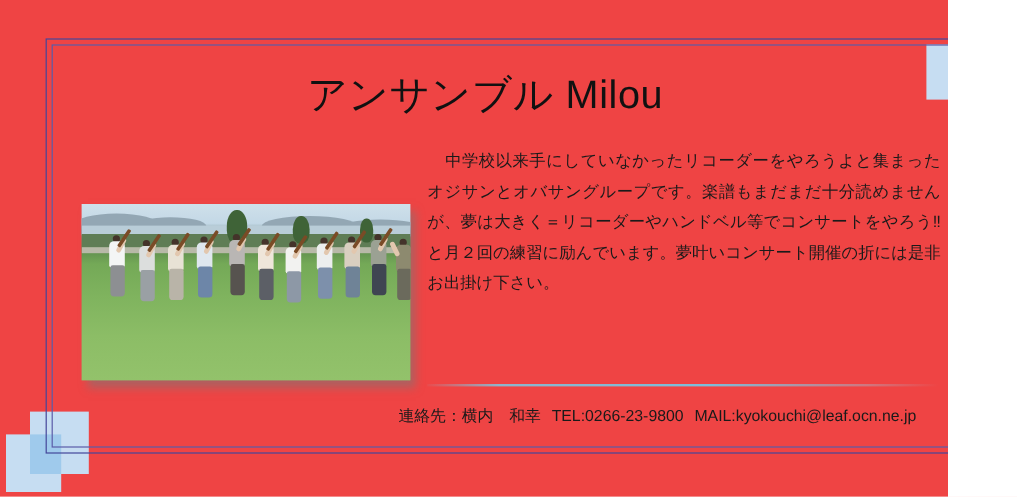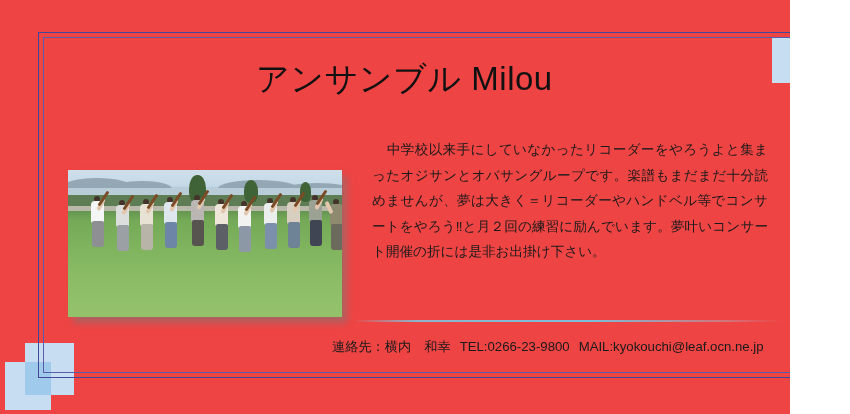--- a/index.html
+++ b/index.html
@@ -171,21 +171,21 @@
     position: absolute;
     left: 356px;
     top: 121px;
     width: 428px;
     font-size: 13.6px;
     line-height: 25.6px;
     color: #1a1a1a;
     text-align: justify;
     text-justify: inter-character;
   }
-  #body-text p { margin: 16px; }
+  #body-text p { margin: 0; }
   #body-text p.indent { text-indent: 1.1em; }
 
   
   #divider {
     position: absolute;
     left: 356px;
     top: 320px;
     width: 426px;
     height: 2px;
     background: linear-gradient(to right,

